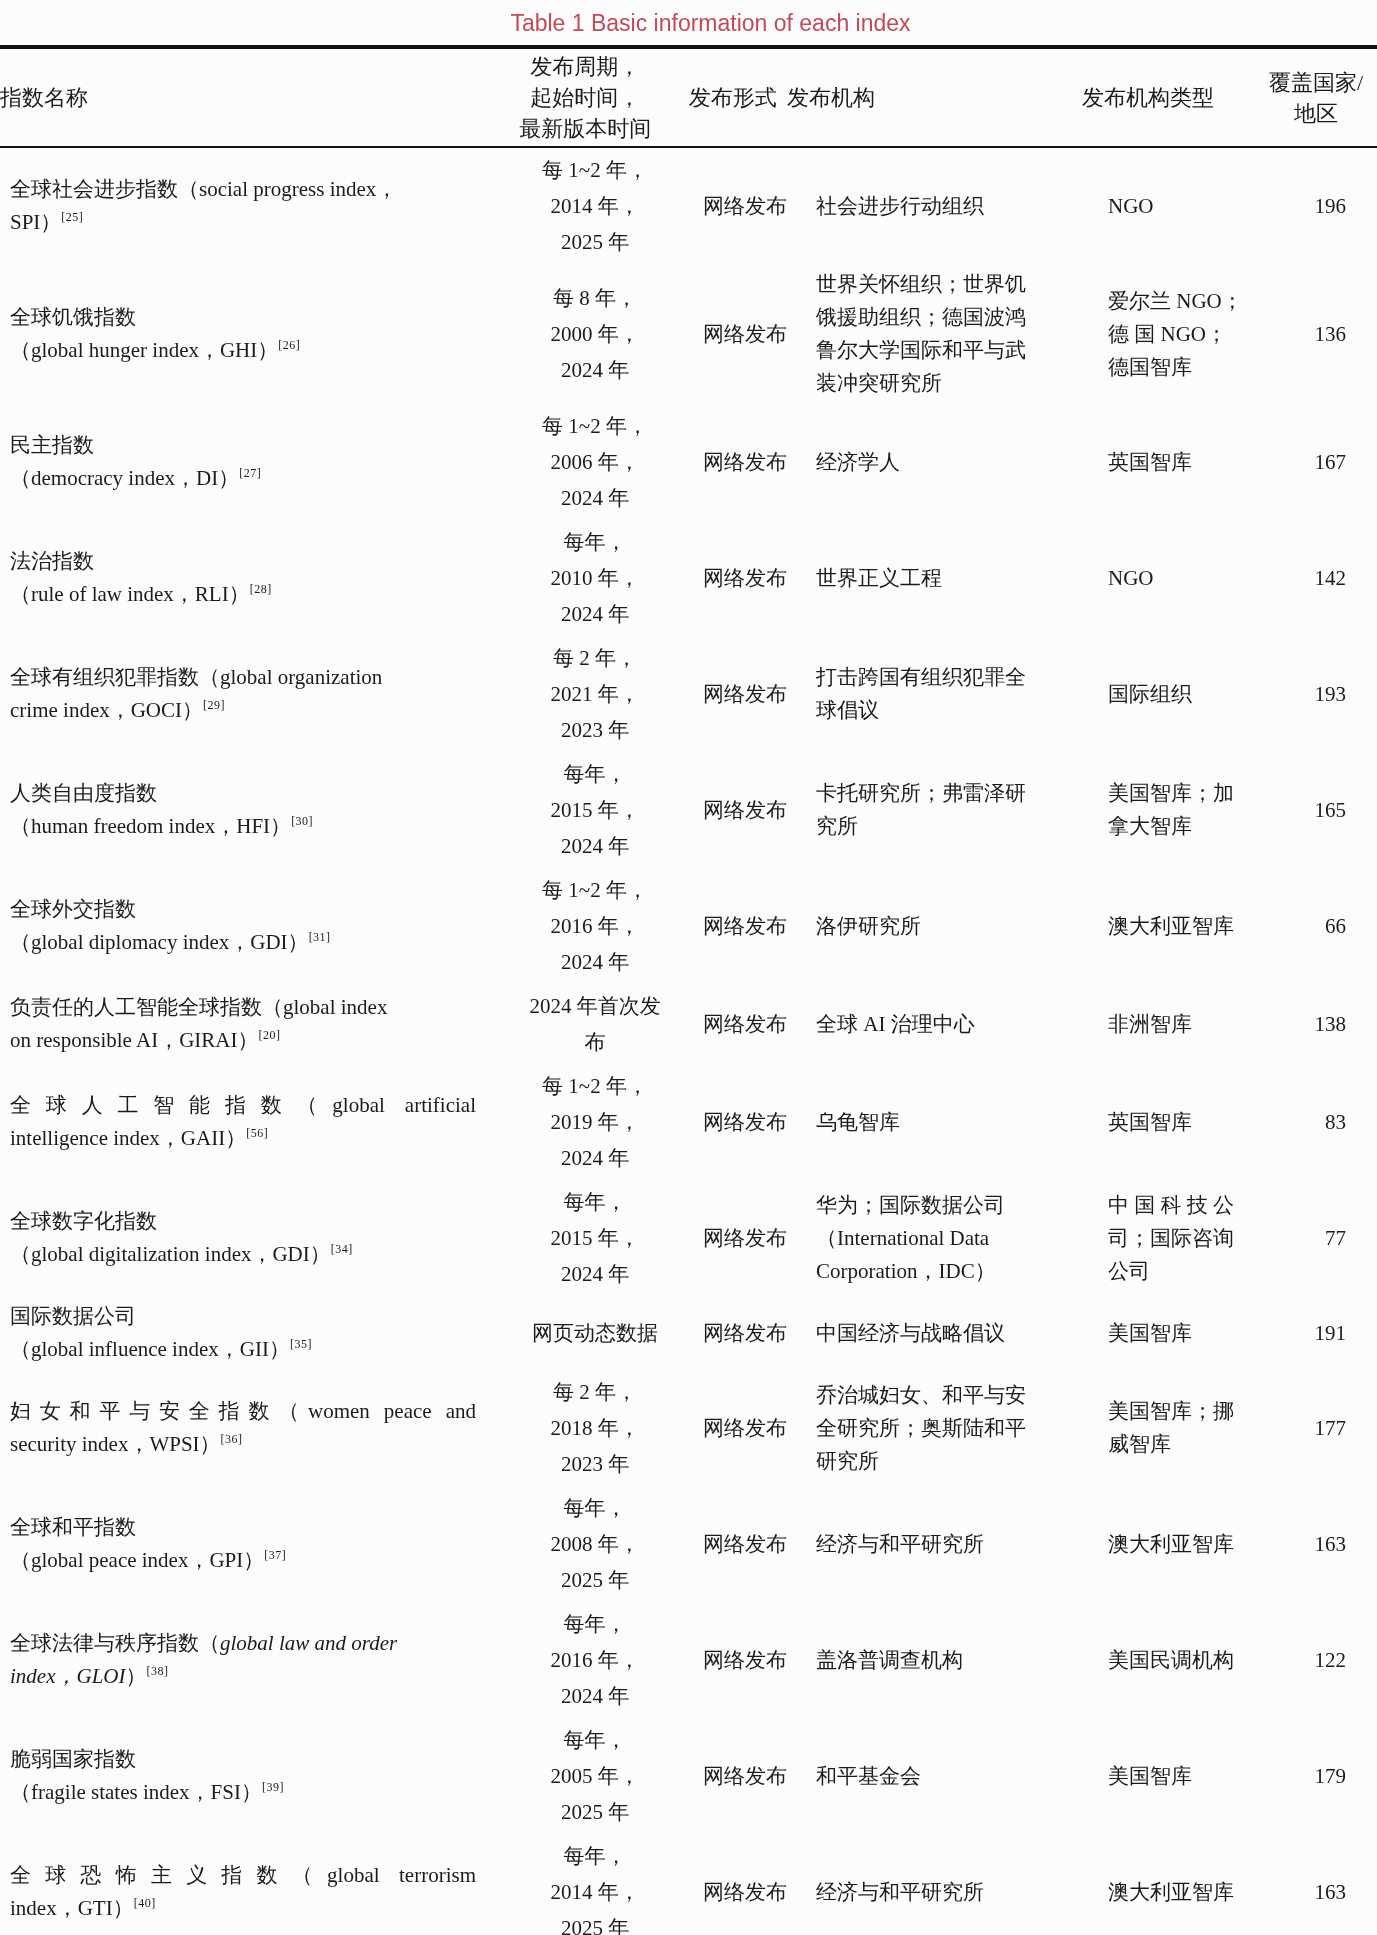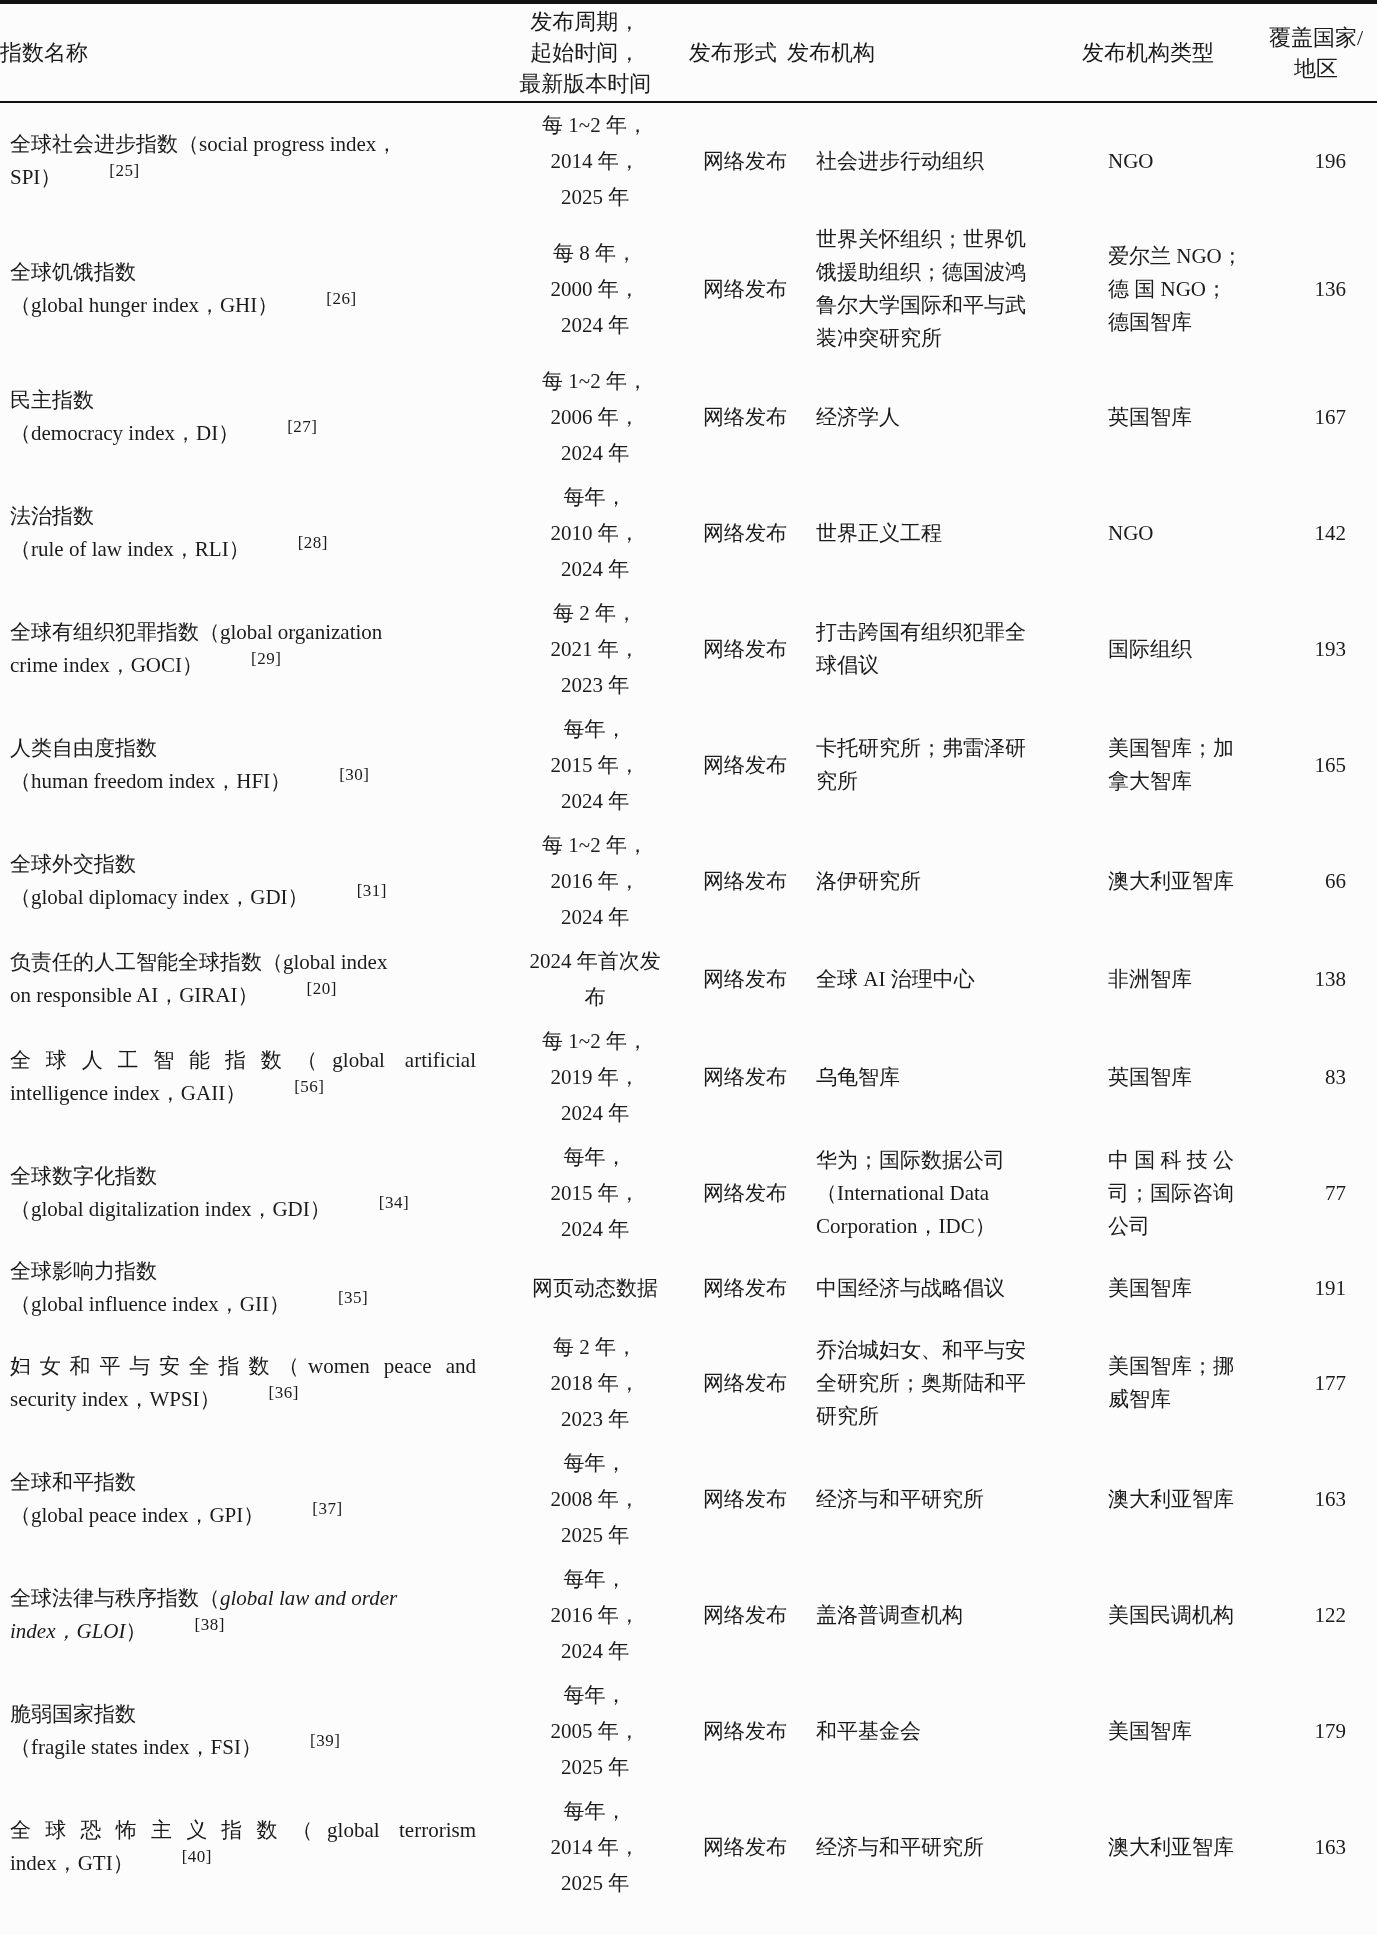--- a/index.html
+++ b/index.html
@@ -33,27 +33,28 @@
   .body-row .c-period{line-height:36px;}
   .c-form{width:110px;text-align:center;}
   .c-org{width:300px;padding:0 20px 0 16px;white-space:pre-line;}
   .c-type{width:190px;padding-left:8px;white-space:pre-line;}
   .c-cov{flex:1;text-align:right;padding-right:31px;}
   .header-row .c-name,.header-row .c-org,.header-row .c-type{text-align:left;padding:0;}
   .header-row .c-period{white-space:pre-line;}
   .header-row .c-cov{text-align:center;white-space:pre;padding-right:14px;}
   .name-line{text-align:justify;}
   .jline{text-align-last:justify;}
-  .ref{font-size:17px;vertical-align:super;line-height:0;letter-spacing:.5px;margin-left:48px;}
+  .ref{font-size:12px;vertical-align:super;line-height:0;letter-spacing:.5px;}
   .it{font-style:italic;}
 </style>
 </head>
 <body>
 
 <div class="page">
+  <div class="title" id="title-el" style="color: rgb(196, 74, 86);">Table 1  Basic information of each index</div>
   <div class="table">
     <div class="row header-row">
       <div class="cell c-name hdr">指数名称</div>
       <div class="cell c-period hdr">发布周期，
 起始时间，
 最新版本时间</div>
       <div class="cell c-form hdr">发布形式</div>
       <div class="cell c-org hdr">发布机构</div>
       <div class="cell c-type hdr">发布机构类型</div>
       <div class="cell c-cov hdr">覆盖国家/
@@ -196,21 +197,21 @@
     <div class="cell c-org">华为；国际数据公司
 （International Data
 Corporation，IDC）</div>
     <div class="cell c-type">中 国 科 技 公
 司；国际咨询
 公司</div>
     <div class="cell c-cov">77</div>
   </div>
         <div class="row body-row">
     <div class="cell c-name">
-            <div class="name-line"><span>全球影响力指数</span></div>
+            <div class="name-line"><span>国际数据公司</span></div>
             <div class="name-line"><span>（global influence index，GII）</span><sup class="ref">[35]</sup></div>
           </div>
     <div class="cell c-period">网页动态数据</div>
     <div class="cell c-form">网络发布</div>
     <div class="cell c-org">中国经济与战略倡议</div>
     <div class="cell c-type">美国智库</div>
     <div class="cell c-cov">191</div>
   </div>
         <div class="row body-row">
     <div class="cell c-name">

